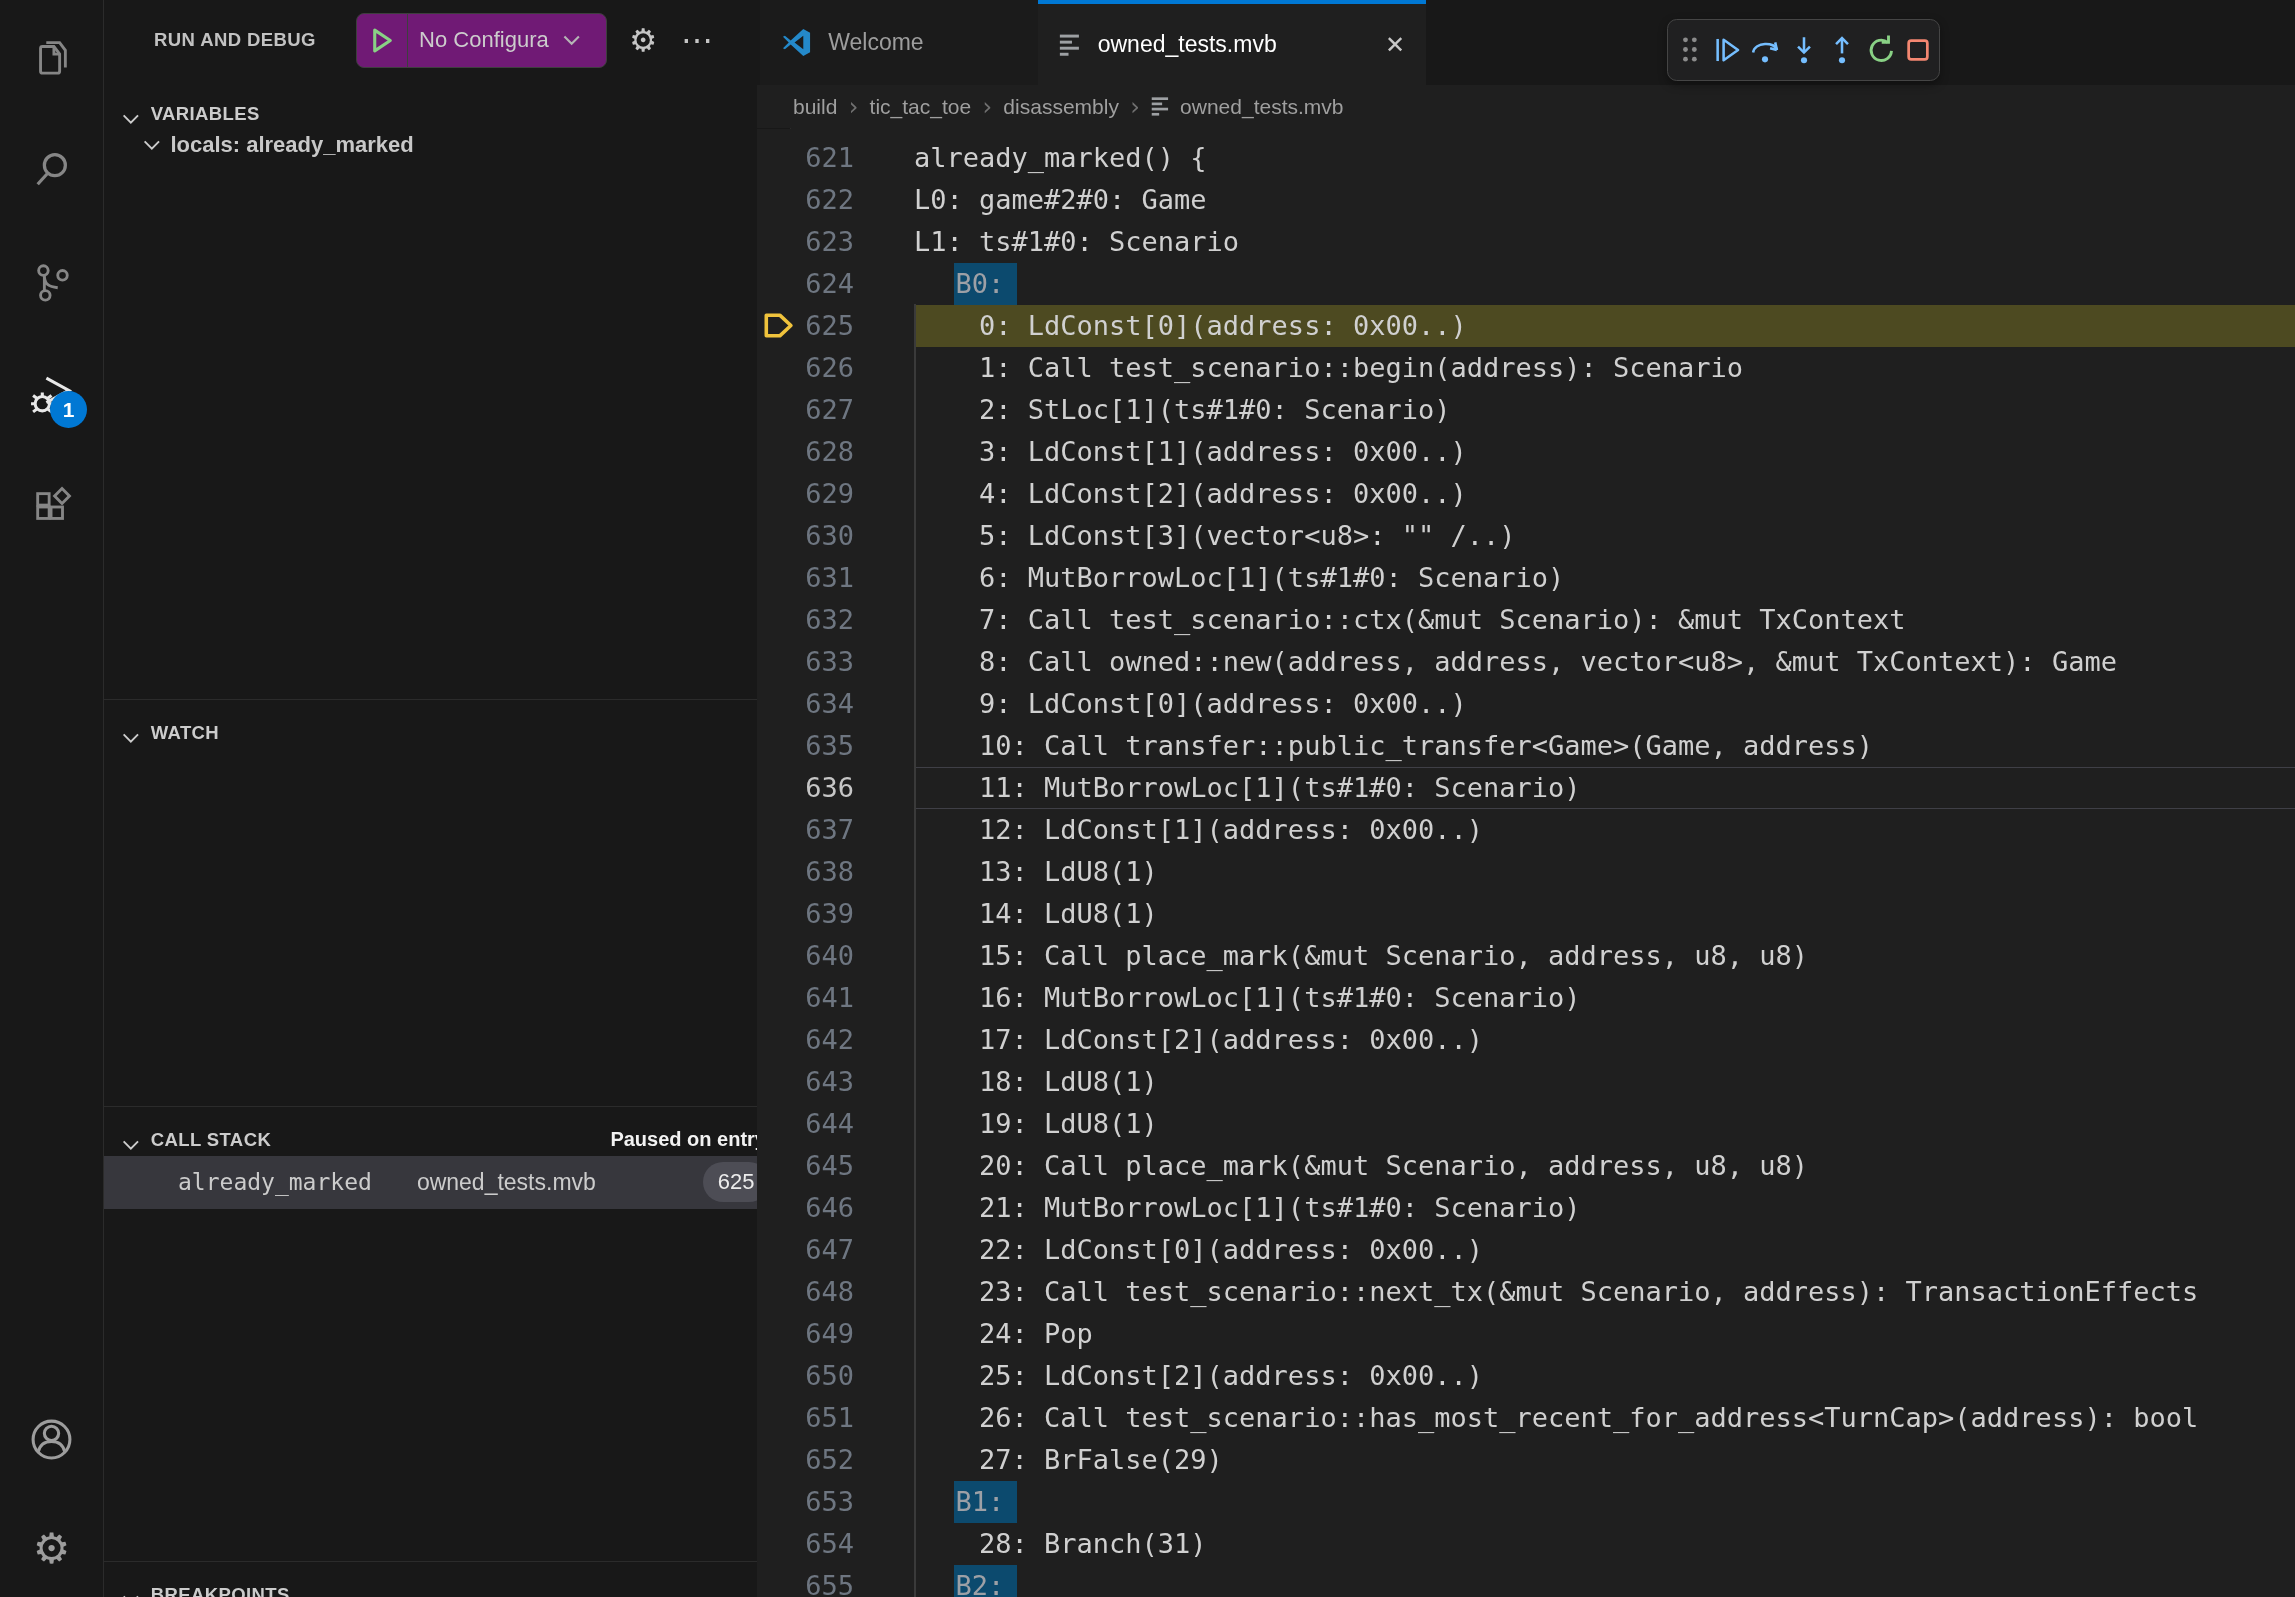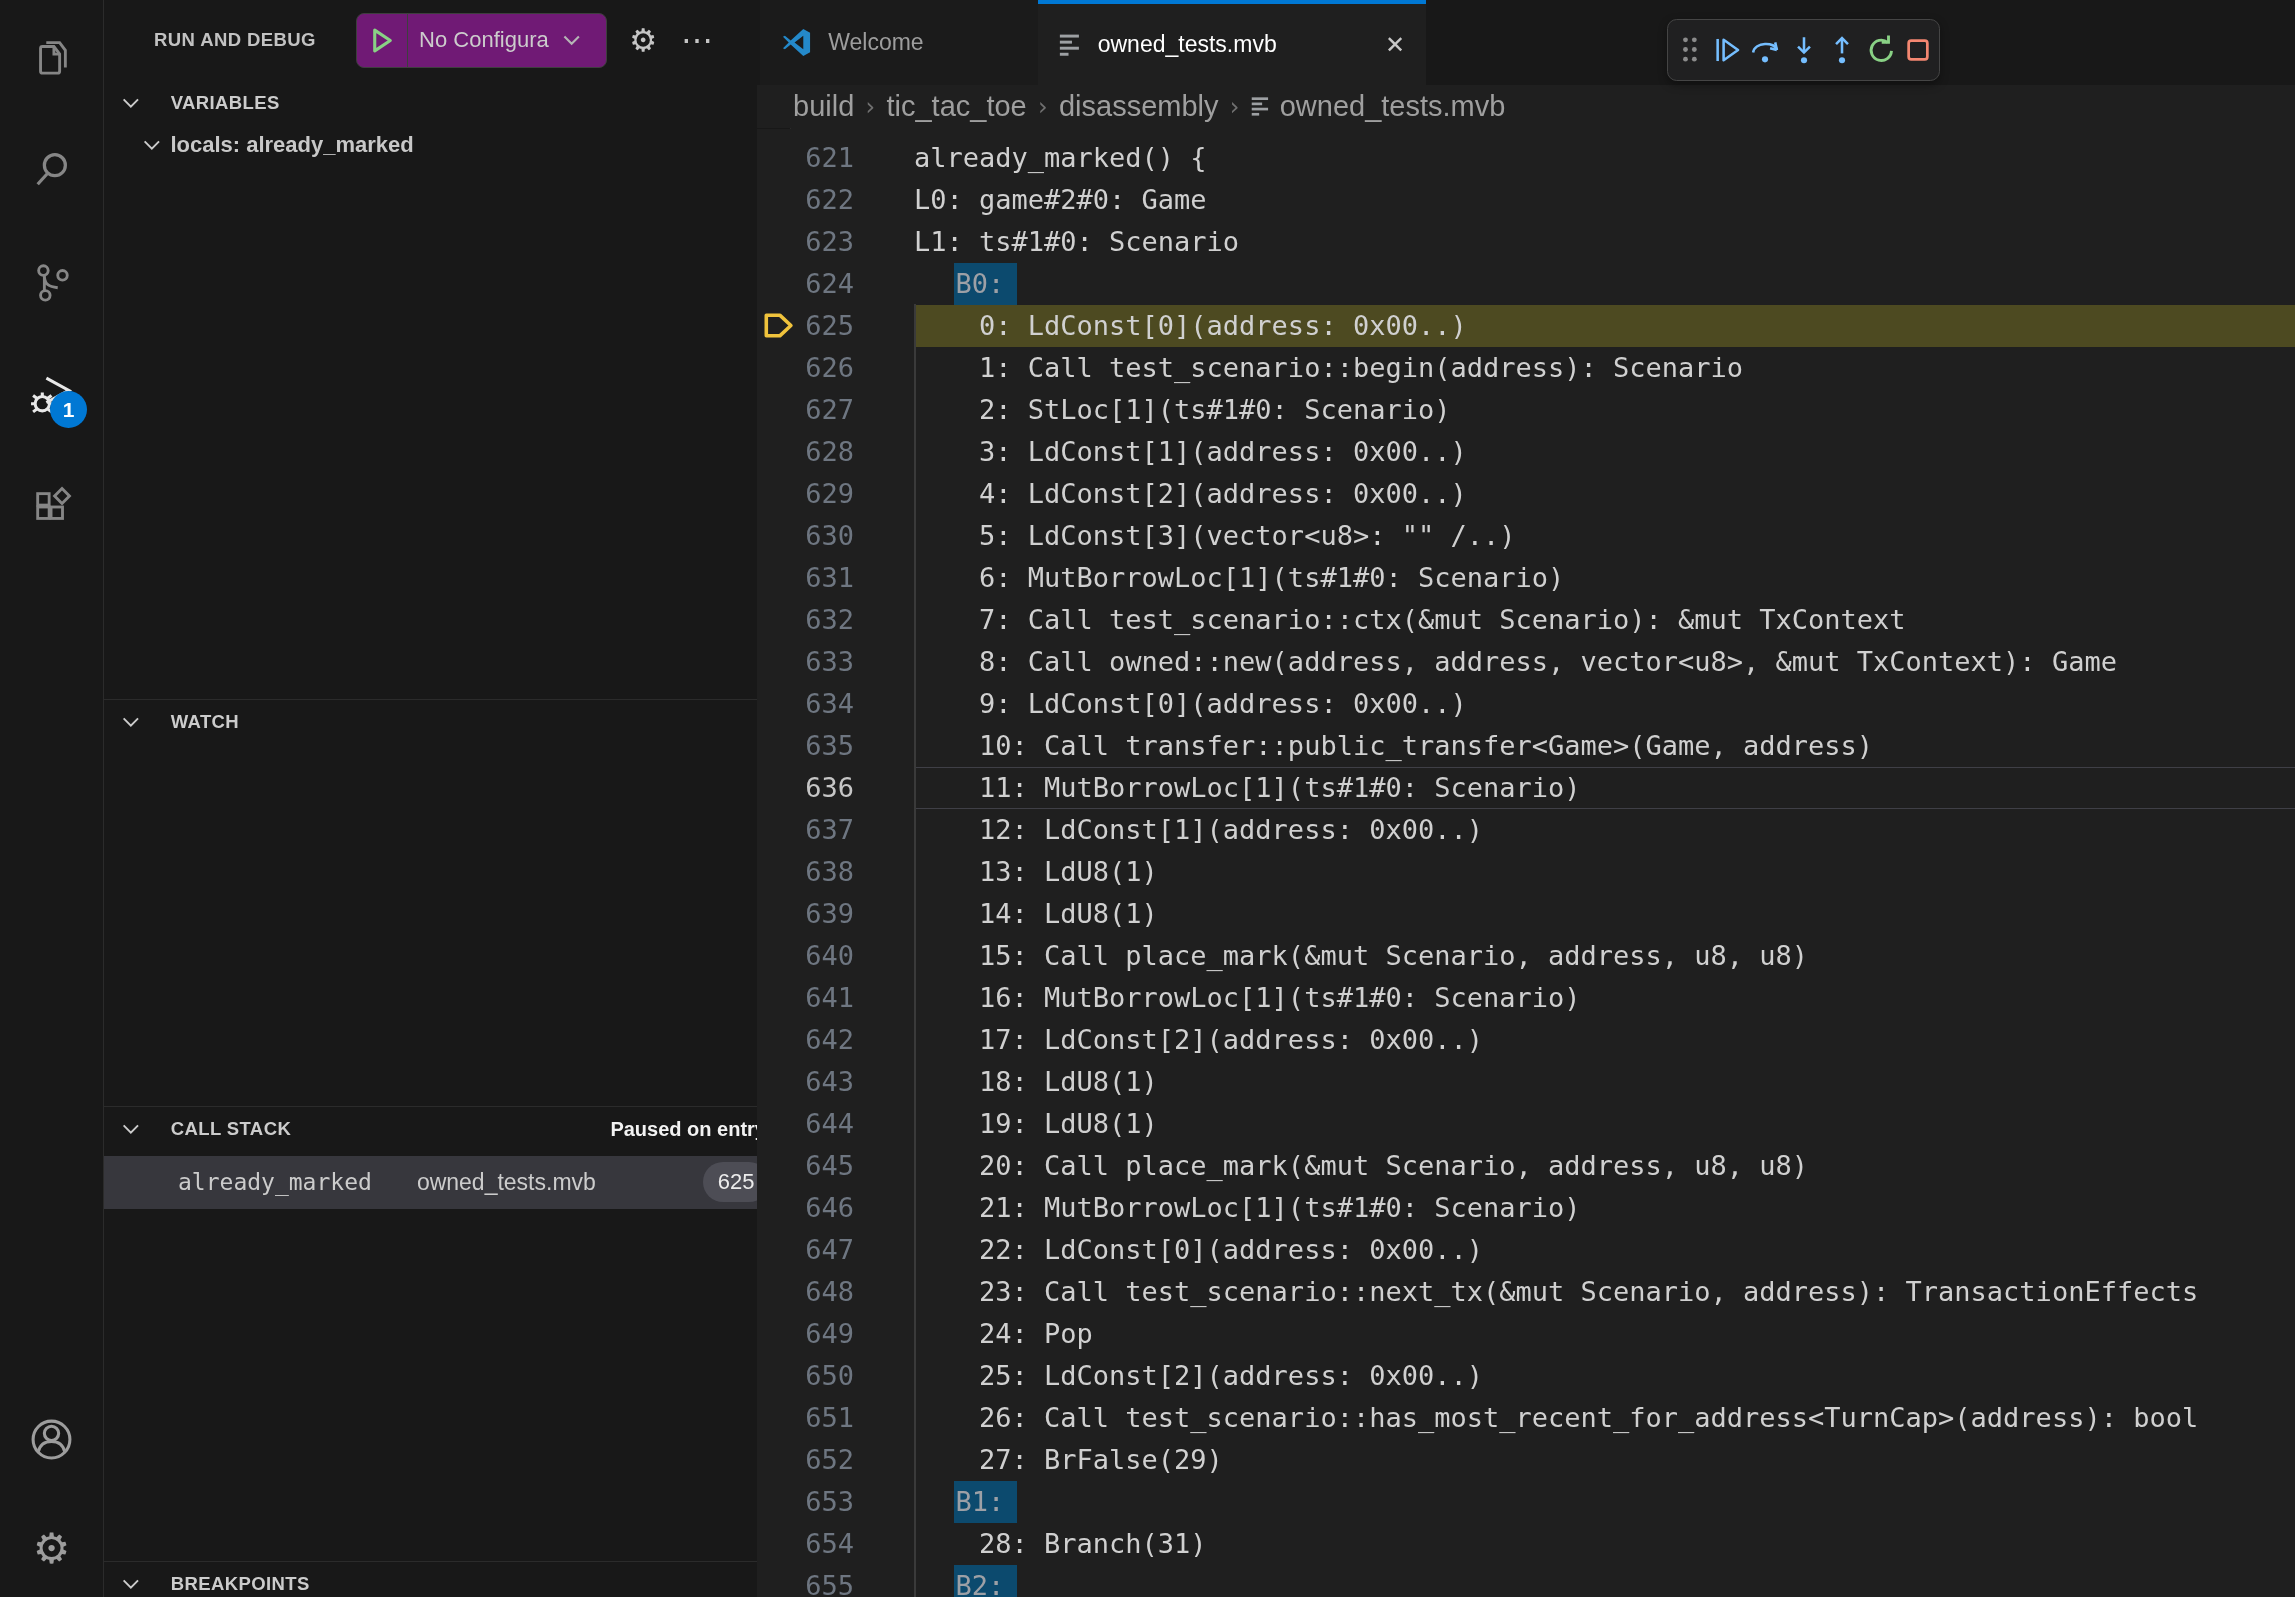--- a/index.html
+++ b/index.html
@@ -20,21 +20,21 @@
     background:#181818;border-right:0.8px solid #2b2b2b;box-sizing:border-box;}
   .sb-header{height:80px;display:flex;align-items:center;}
   .sb-title{margin-left:50px;font-size:18.5px;font-weight:bold;letter-spacing:0.4px;color:#c2c2c2;white-space:nowrap;}
   .cfg{margin-left:40px;width:251px;height:55px;background:#701a75;border:0.8px solid #3e3e3e;
     border-radius:8px;display:flex;align-items:center;box-sizing:border-box;overflow:hidden;}
   .cfg-play{width:50px;height:100%;display:flex;align-items:center;justify-content:center;
     border-right:0.8px solid #3e3e3e;}
   .cfg-label{margin-left:11.3px;font-size:22px;color:#cccccc;white-space:nowrap;width:143px;overflow:hidden;}
   .sb-gear{margin-left:22.5px;font-size:31px;color:#c5c5c5;}
   .sb-dots{margin-left:24px;font-size:32px;color:#c5c5c5;letter-spacing:1.6px;}
-  .sect-h{height:45px;display:flex;align-items:center;padding-left:17.7px;box-sizing:border-box;gap:20px;}
+  .sect-h{height:45px;display:flex;align-items:flex-end;padding-left:17.7px;box-sizing:border-box;}
   .sect-h .lbl{margin-left:11.3px;font-size:18.5px;font-weight:bold;letter-spacing:0.4px;color:#cccccc;}
   .divided{border-top:0.8px solid #2b2b2b;}
   .tree-row{height:40px;display:flex;align-items:center;padding-left:39px;box-sizing:border-box;}
   .tree-row .lbl{margin-left:9.7px;font-size:22px;font-weight:bold;color:#c8c8c8;}
   .spacer-a{height:534px;} .spacer-b{height:362px;} .gap-c{height:4.8px;} .spacer-d{height:352px;}
   .paused-status{margin-left:auto;padding-right:24px;font-size:20px;font-weight:bold;color:#f2f2f2;}
   .frame-row{height:53px;background:#37373d;display:flex;align-items:center;padding-left:74px;box-sizing:border-box;}
   .frame-name{font-family:"DejaVu Sans Mono",monospace;font-size:23px;color:#cccccc;}
   .frame-file{margin-left:45px;font-size:23px;color:#cccccc;}
   .frame-badge{margin-left:auto;margin-right:21px;min-width:35px;height:40px;border-radius:20px;
@@ -44,21 +44,21 @@
   
   #editor{position:absolute;left:757px;top:0;right:0;height:100%;}
   #tabbar{position:absolute;left:0;top:0;right:0;height:85px;background:#181818;display:flex;}
   .tab{height:85px;display:flex;align-items:center;box-sizing:border-box;padding:0 21px;}
   .tab.inactive{margin-left:3.2px;width:278px;background:#1b1b1b;color:#9d9d9d;}
   .tab.active{width:388px;background:#1f1f1f;border-top:4px solid var(--accent_blue,#0078d4);color:#ffffff;}
   .tab-label{margin-left:16px;font-size:23px;white-space:nowrap;}
   .tab-close{margin-left:auto;font-size:24px;color:#c8c8c8;font-family:"DejaVu Sans",sans-serif;}
   #breadcrumbs{position:absolute;left:0;top:85px;right:0;height:43px;background:#1f1f1f;
     display:flex;align-items:center;padding-left:36px;}
-  .crumb{font-size:29px;color:#9f9f9f;}
+  .crumb{font-size:21px;color:#9f9f9f;}
   .crumb-sep{font-size:24px;color:#707070;margin:0 11.3px;font-family:"DejaVu Sans",sans-serif;}
   .crumb-fileicon{margin-right:9.7px;}
   
   #code{position:absolute;left:0;top:129px;right:0;bottom:0;background:#1f1f1f;
     overflow:hidden;padding-top:8px;font-family:"DejaVu Sans Mono",monospace;}
   #indent-guide{position:absolute;left:157px;top:175px;bottom:0;width:1.6px;background:#3a3a3a;}
   .code-row{display:flex;height:42px;line-height:42px;position:relative;}
   .gutter{flex:none;width:157px;position:relative;box-sizing:border-box;
     text-align:right;padding-right:60px;}
   .ln{font-size:27px;color:#6e7681;}

